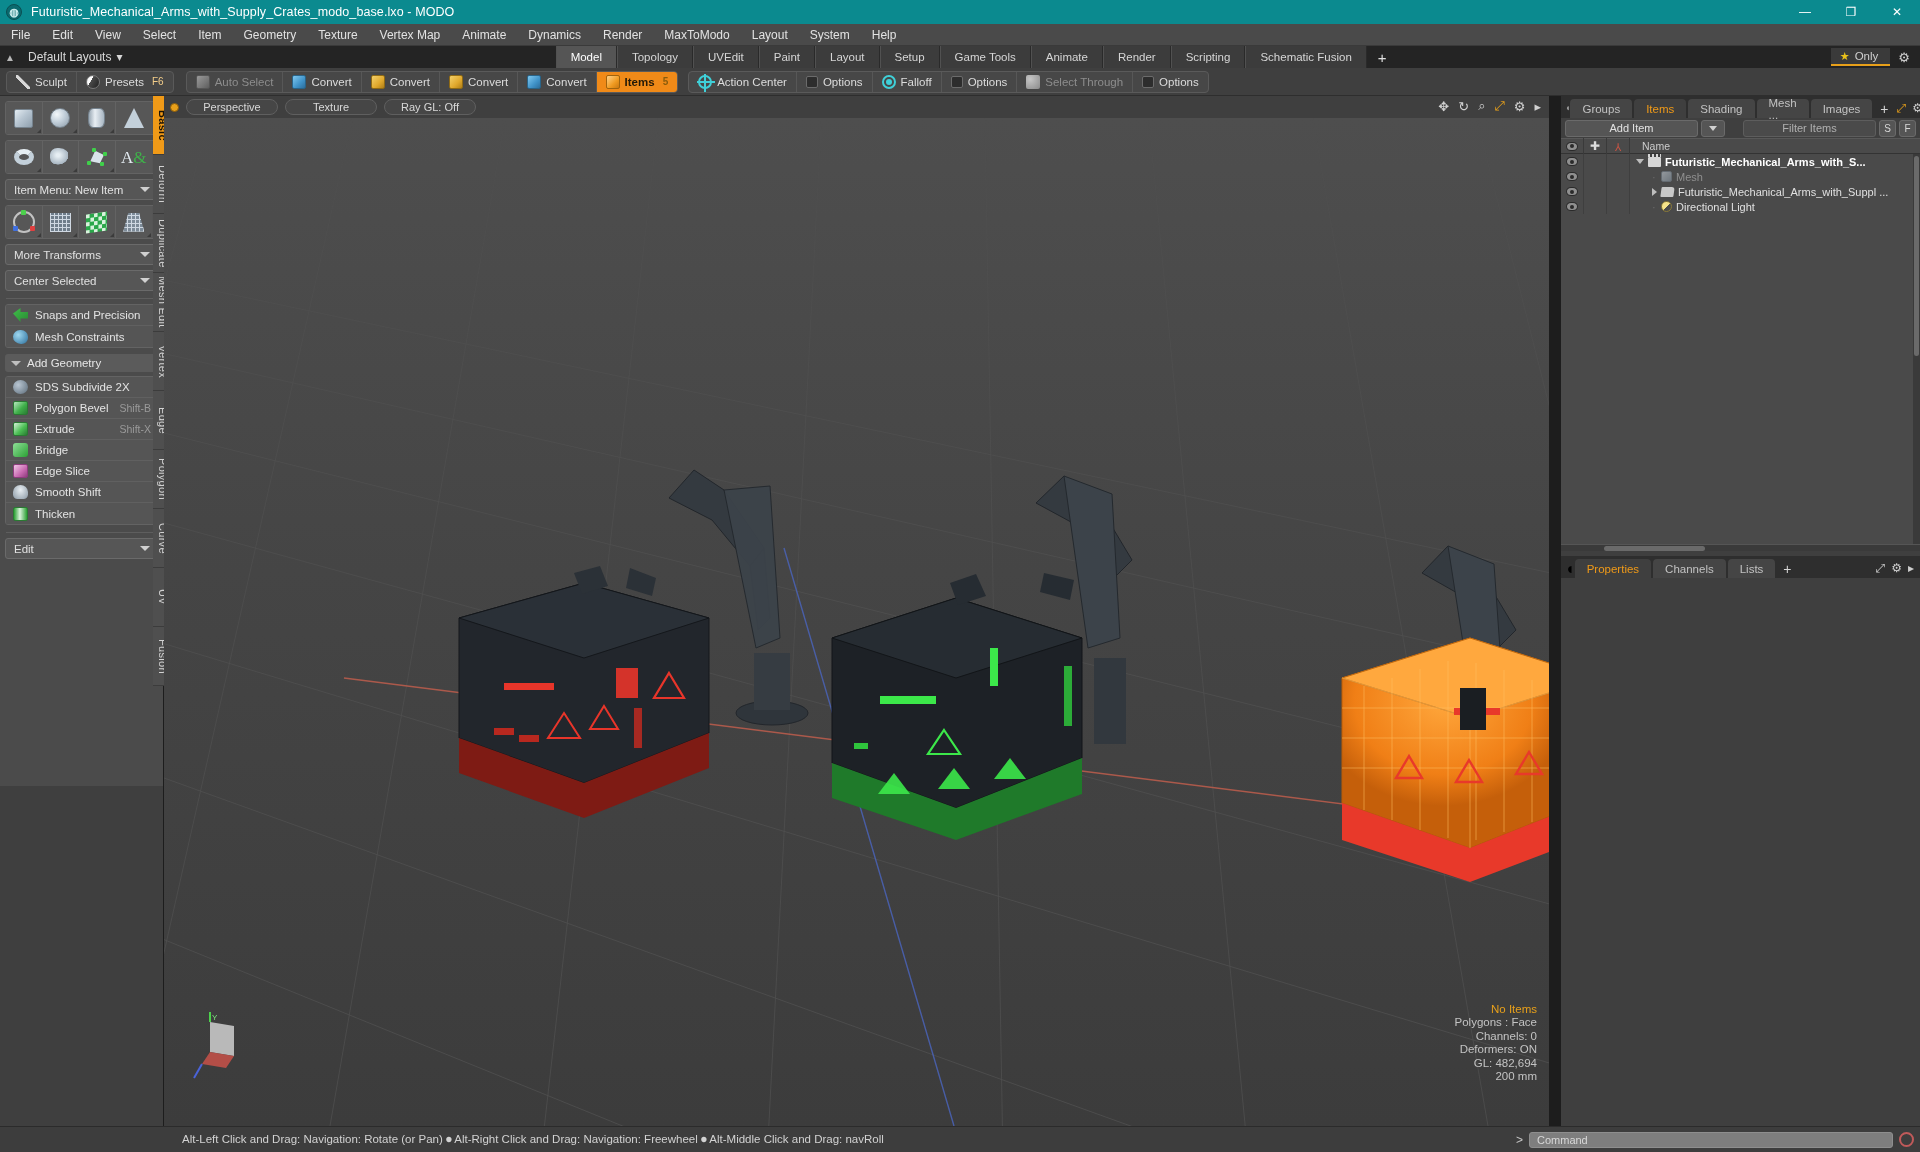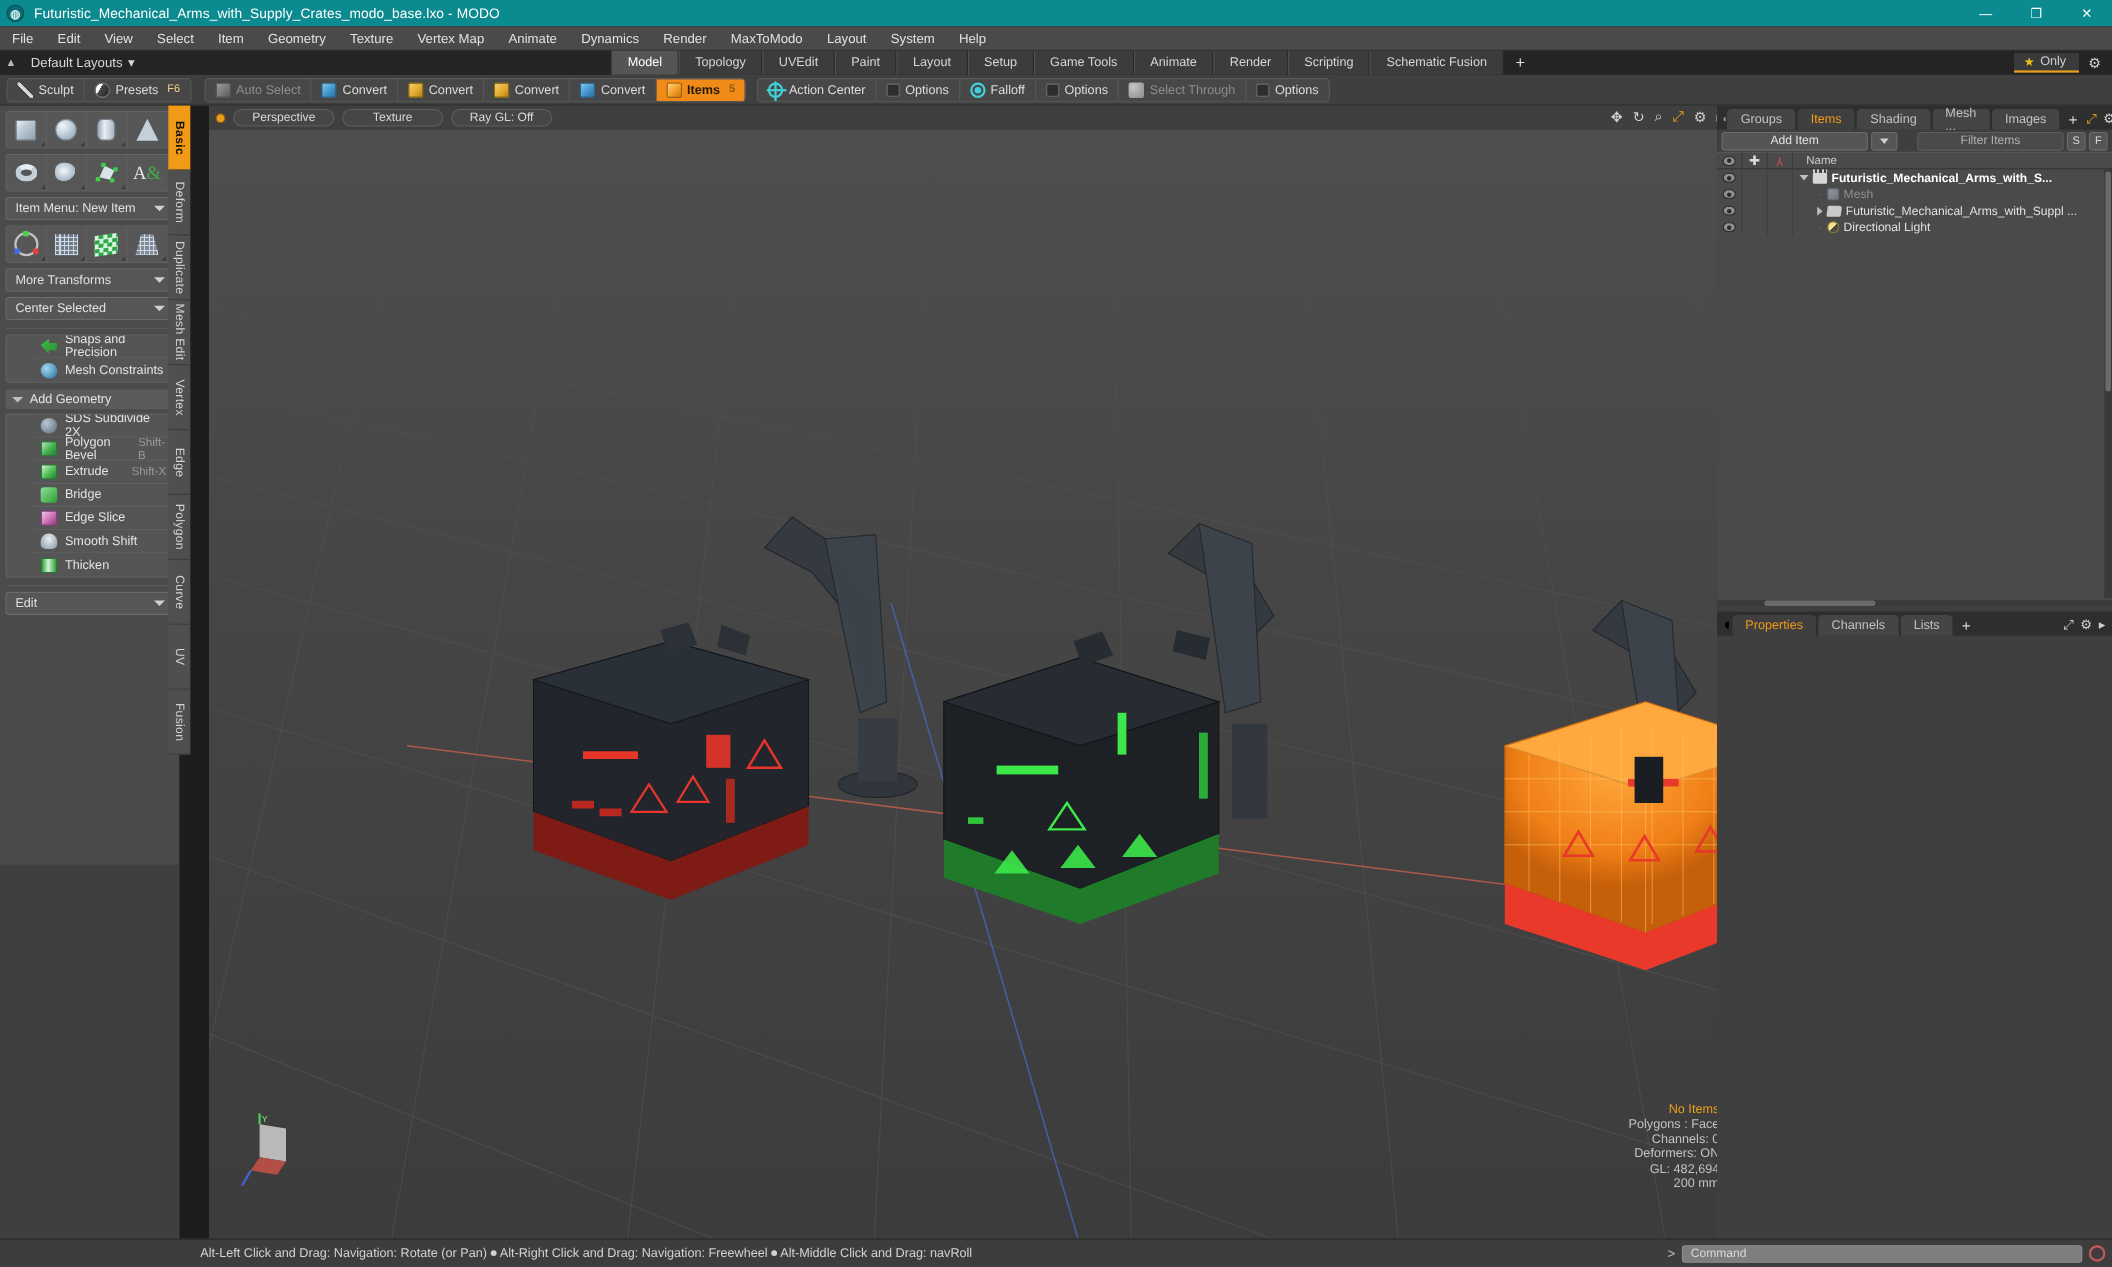--- a/index.html
+++ b/index.html
@@ -194,21 +194,21 @@
 
   .dropdown {
     margin:5px 4px 0 5px; height:21px; background:#565656;
     border:1px solid #6a6a6a; border-radius:3px; display:flex; align-items:center;
     color:#e0e0e0; font-size:11.5px; padding:0 8px;
   }
   .dropdown .caret { margin-left:auto; width:0;height:0;
     border-left:5px solid transparent; border-right:5px solid transparent;
     border-top:5px solid #d0d0d0; }
   .divider-h { height:1px; background:#5e5e5e; margin:7px 6px 5px 6px; }
-  .list-box { margin:0 4px 0 5px; background:#555; border:1px solid #636363; border-radius:3px; overflow:hidden;padding-left:24px; }
+  .list-box { margin:0 4px 0 5px; background:#555; border:1px solid #636363; border-radius:3px; overflow:hidden; }
   .lrow {
     display:flex; align-items:center; gap:7px; height:21px; padding:0 7px;
     color:#e3e3e3; font-size:11.5px; border-bottom:1px solid #606060; background:#555;
   }
   .lrow:last-child { border-bottom:none; }
   .lrow .sc { margin-left:auto; color:#9a9a9a; font-size:10.5px; }
   .micon { width:15px; height:14px; flex:0 0 auto; border-radius:2px; }
   .micon.snap { background:linear-gradient(135deg,#3fc04a,#2a8a33); clip-path:polygon(0 40%,50% 0,50% 28%,100% 28%,100% 75%,50% 75%,50% 100%); }
   .micon.constraint { background:radial-gradient(circle at 35% 35%,#9fd8f0,#2a6e9c); border-radius:50% 50% 45% 55%; }
   .micon.sds { background:radial-gradient(circle at 35% 35%,#b9c6d2,#5a6a78); border-radius:50%; }
@@ -232,21 +232,21 @@
   }
   .vtab {
     flex:1; background:#4f4f4f; border-bottom:1px solid #3c3c3c;
     writing-mode:vertical-rl; display:flex; align-items:center; justify-content:center;
     color:#d2d2d2; font-size:11px; letter-spacing:.3px;
   }
   .vtab.active { background:#f09a18; color:#1c1406; font-weight:bold; }
 
   
   .viewport {
-    position:absolute; left:190px; top:96px; width:1385px; height:1030px;
+    position:absolute; left:164px; top:96px; width:1385px; height:1030px;
     background:#3a3a3a; overflow:hidden;
   }
   .vp-header {
     position:absolute; left:0; top:0; width:100%; height:22px;
     display:flex; align-items:center; gap:7px; padding-left:6px;
     background:#3f3f3f;
   }
   .vp-dot { width:9px;height:9px;border-radius:50%;background:#e8a01a;border:1px solid #8a5c0c; }
   .vp-pill {
     padding:1px 16px; border:1px solid #5f5f5f; border-radius:9px;

